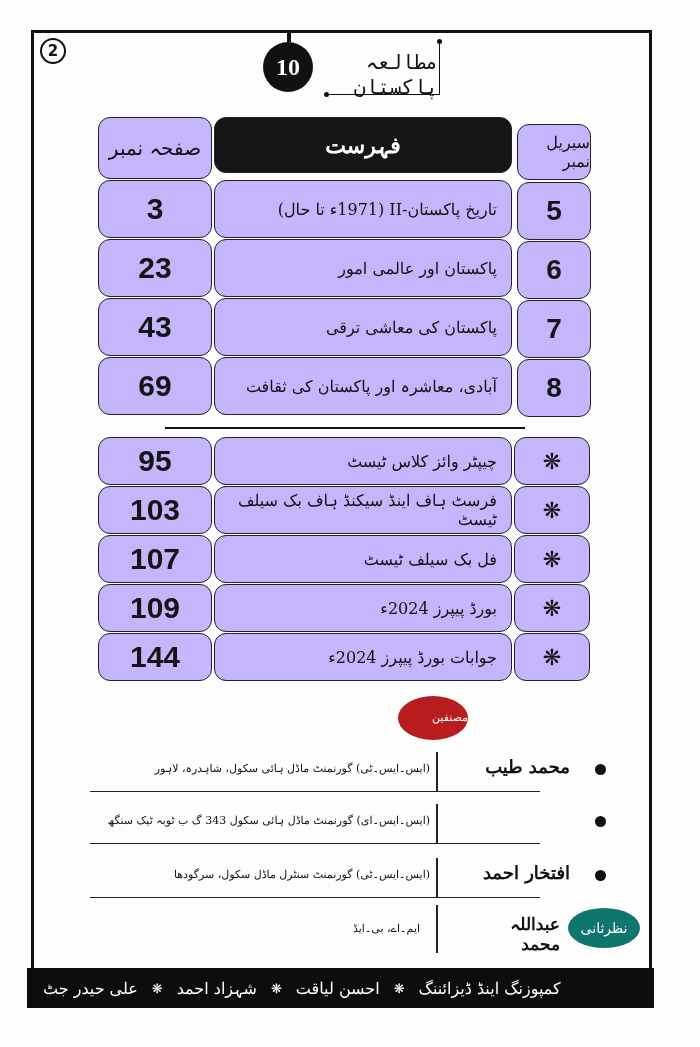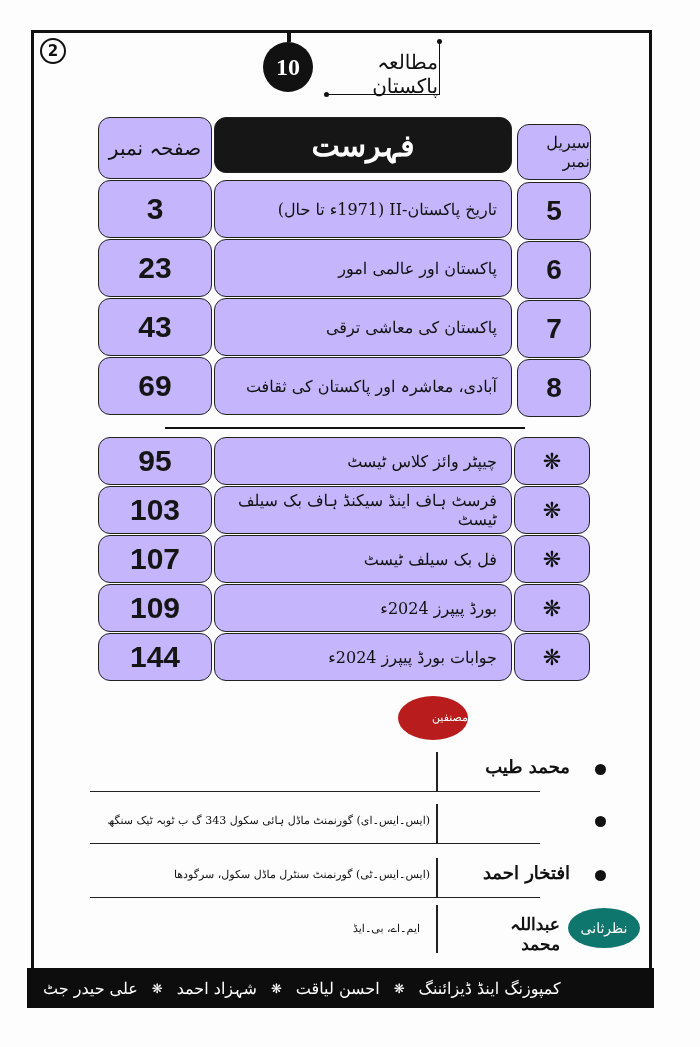--- a/index.html
+++ b/index.html
@@ -25,21 +25,21 @@
     font-family:"Liberation Serif", serif;
   }
   .subject-bracket {
     left:327px; top:42px; width:112px; height:52px;
     border-right:1.5px solid #111; border-bottom:1.5px solid #111;
   }
   .subject-bracket::before { content:""; position:absolute; right:-3px; top:-3px; width:5px; height:5px; border-radius:50%; background:#111; }
   .subject-bracket::after { content:""; position:absolute; left:-3px; bottom:-3px; width:5px; height:5px; border-radius:50%; background:#111; }
   .subject-title {
     left:330px; top:50px; width:108px; font-size:20px; text-align:right; direction:rtl;
-    font-family:Liberation Sans, sans-serif;
+    font-family:Liberation Mono, monospace;
   }
   .cell {
     position:absolute; box-sizing:border-box; border:1.5px solid #222; border-radius:12px;
     background:#c4b5fd; display:flex; align-items:center; justify-content:center;
   }
   .hdr-dark { background:#161616; color:#fff; }
   .hdr-text { font-size:20px; direction:rtl; font-family:"DejaVu Serif", serif; }
   .pg { font-family:"Liberation Sans", sans-serif; font-weight:bold; font-size:30px; color:#151515; }
   .sn { font-family:"Liberation Sans", sans-serif; font-weight:bold; font-size:28px; color:#151515; }
   .title-cell { justify-content:flex-start; direction:rtl; padding-right:14px; font-size:16px; font-family:"DejaVu Serif", serif; }
@@ -73,21 +73,21 @@
 <div class="abs page-num">2</div>
 <div class="abs stem"></div>
 <div class="abs chap-circle">10</div>
 <div class="abs subject-bracket"></div>
 <div class="abs subject-title">مطالعہ پاکستان</div>
 
 <div class="cell" style="left:98px;top:117px;width:114px;height:62px;">
   <span class="hdr-text">صفحہ نمبر</span>
 </div>
 <div class="cell hdr-dark" style="left:214px;top:117px;width:298px;height:56px;">
-  <span class="hdr-text" style="font-size:30px;font-weight:bold;">فہرست</span>
+  <span class="hdr-text" style="font-size:22px;font-weight:bold;">فہرست</span>
 </div>
 <div class="cell" style="left:517px;top:124px;width:74px;height:56px;">
   <span class="hdr-text" style="font-size:16px;">سیریل نمبر</span>
 </div>
 
 <div>
   <div class="cell" style="left:98px;top:180px;width:114px;height:58px;">
       <span class="pg">3</span>
     </div>
   <div class="cell title-cell" style="left:214px;top:180px;width:298px;height:58px;">
@@ -188,20 +188,21 @@
       <span class="star">❋</span>
     </div>
 </div>
 
 <div class="abs authors-oval">مصنفین</div>
 
 <div class="author-row" style="top:752px;">
   <span class="bullet"></span>
   <span class="author-name">محمد طیب</span>
   <span class="author-div"></span>
+  <span class="author-inst">(ایس۔ایس۔ٹی) گورنمنٹ ماڈل ہائی سکول، شاہدرہ، لاہور</span>
   <span class="author-line"></span>
 </div>
 <div class="author-row" style="top:804px;">
   <span class="bullet"></span>
   <span class="author-div"></span>
   <span class="author-inst">(ایس۔ایس۔ای) گورنمنٹ ماڈل ہائی سکول 343 گ ب ٹوبہ ٹیک سنگھ</span>
   <span class="author-line"></span>
 </div>
 <div class="author-row" style="top:858px;">
   <span class="bullet"></span>

